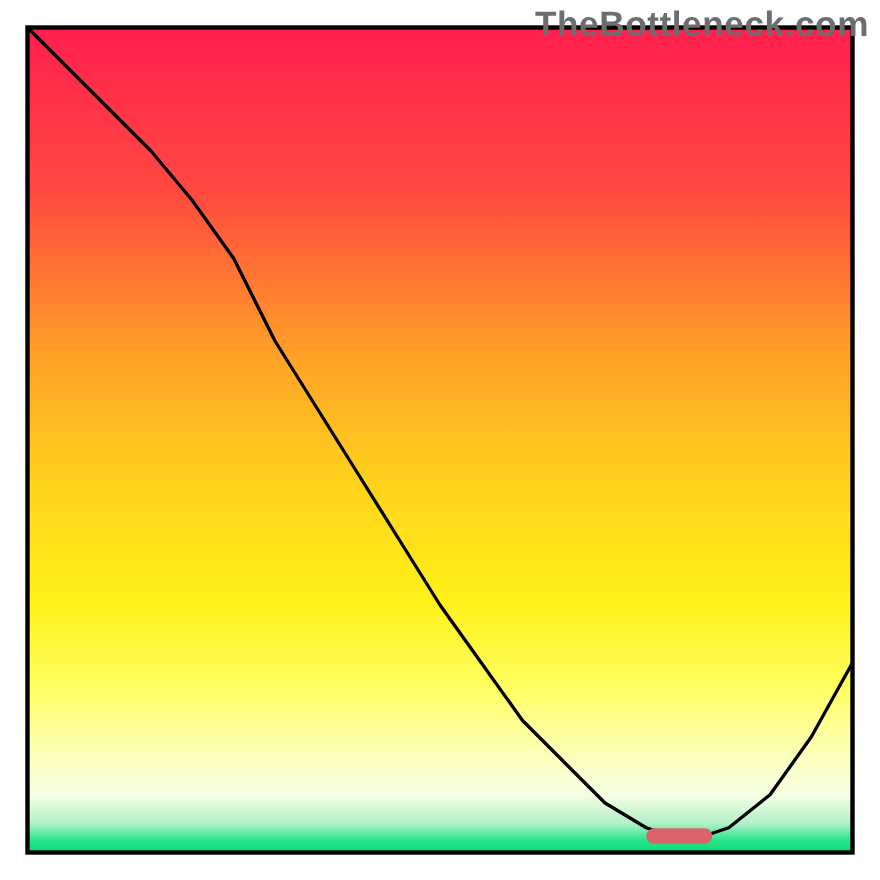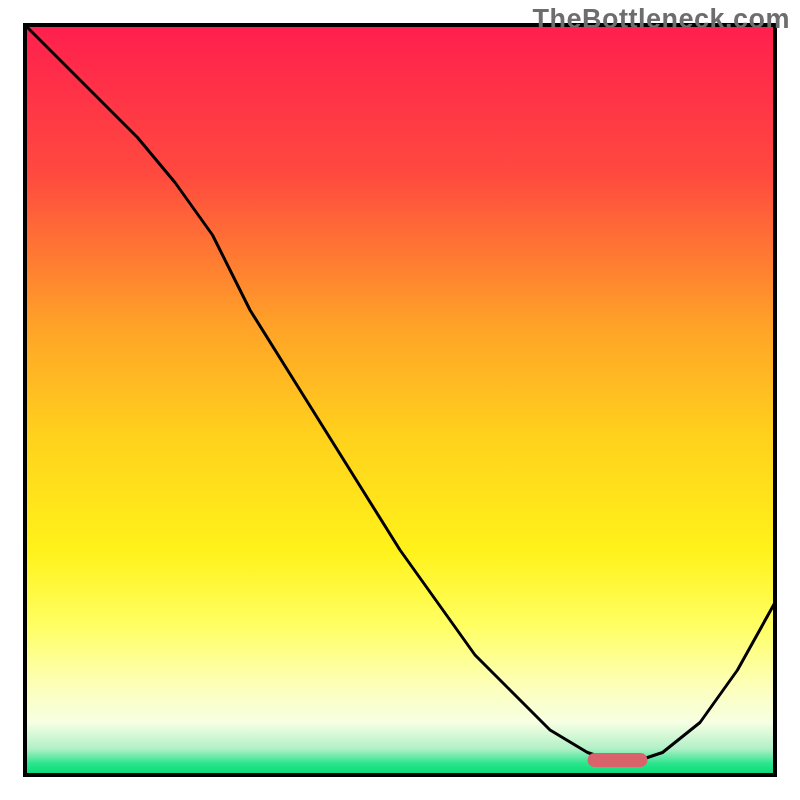--- a/index.html
+++ b/index.html
@@ -16,21 +16,21 @@
     height: 800px;
   }
   svg {
     display: block;
   }
   .watermark {
     position: absolute;
     top: 4px;
     right: 10px;
     font-family: Arial, Helvetica, sans-serif;
-    font-size: 27px;
+    font-size: 32px;
     font-weight: bold;
     color: #6d6d6d;
     letter-spacing: 0.5px;
   }
 </style>
 </head>
 <body>
 <div class="container">
 
 <svg id="chart-svg" width="800" height="800" viewBox="0 0 800 800">

